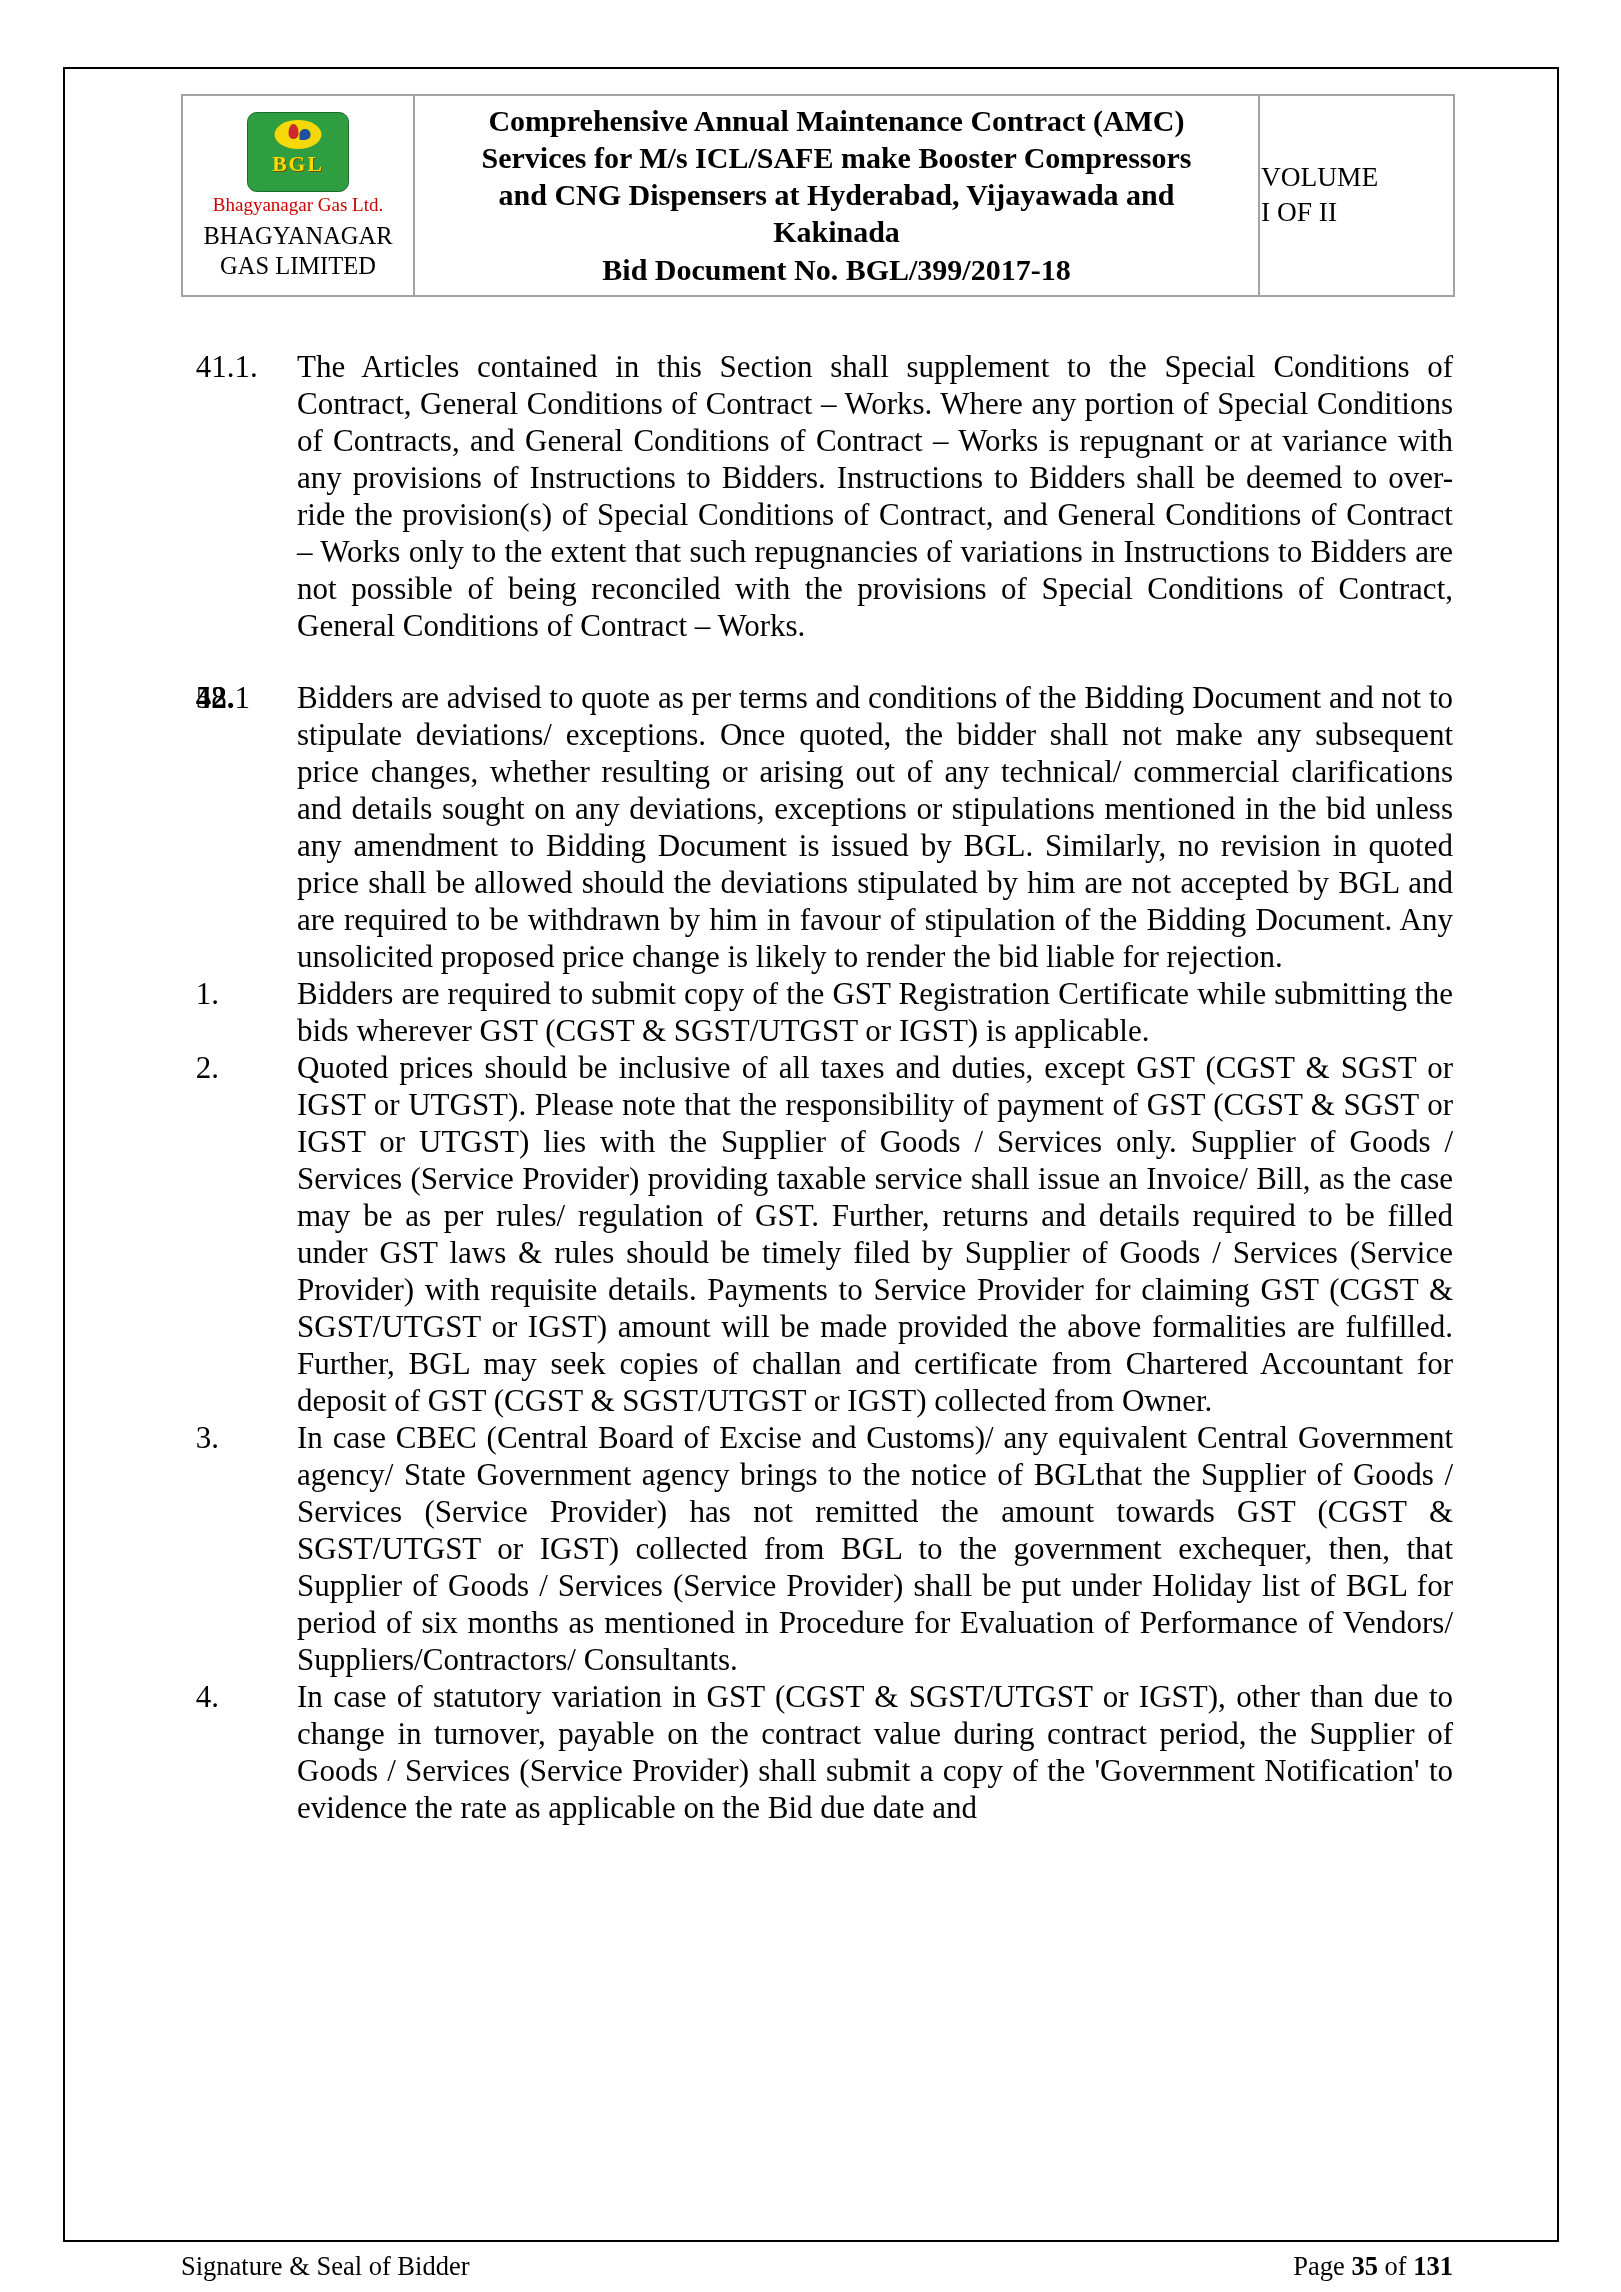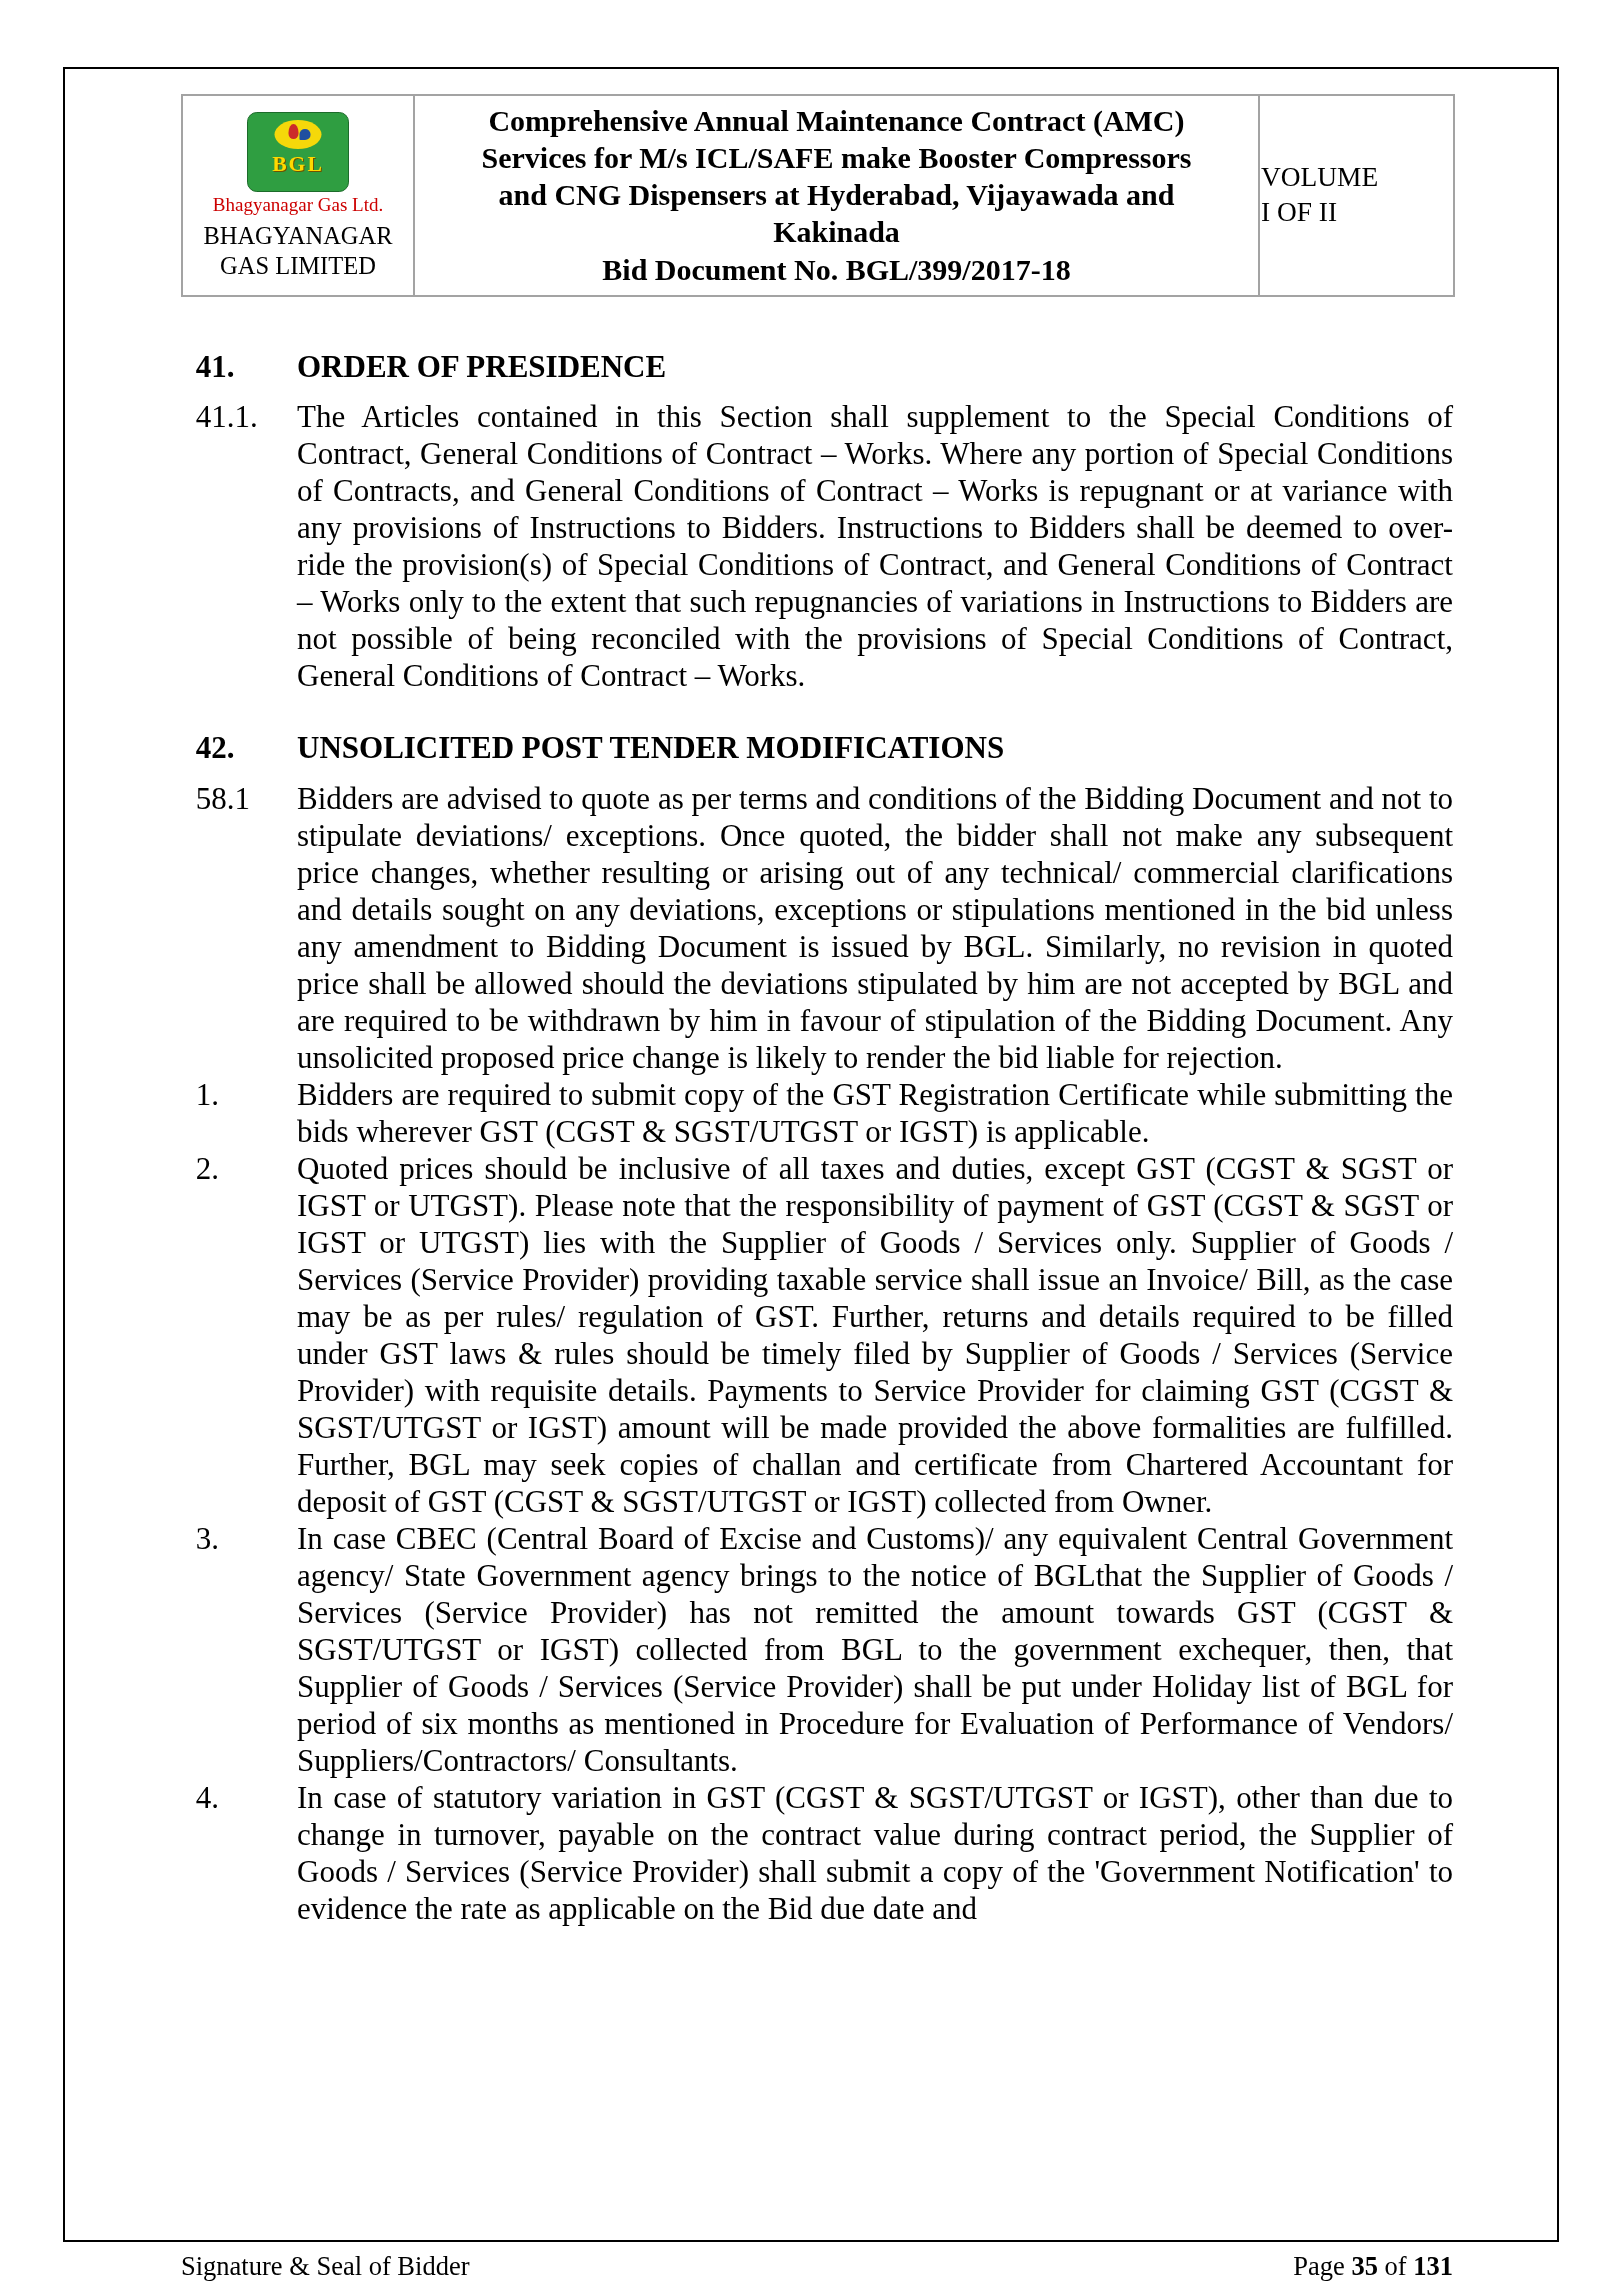--- a/index.html
+++ b/index.html
@@ -143,34 +143,29 @@
         <div>VOLUME</div>
         <div>I OF II</div>
       </td>
     </tr>
   </tbody>
     </table>
 
   <div class="body-text">
 
     <div class="section">
-      <div class="section-heading">
-        <span class="num">41.</span>
-        <span class="stitle">ORDER OF PRESIDENCE</span>
-      </div>
       <div class="para">
         <span class="num">41.1.</span>
         <span class="ptext">The Articles contained in this Section shall supplement to the Special Conditions of Contract, General Conditions of Contract – Works. Where any portion of Special Conditions of Contracts, and General Conditions of Contract – Works is repugnant or at variance with any provisions of Instructions to Bidders. Instructions to Bidders shall be deemed to over-ride the provision(s) of Special Conditions of Contract, and General Conditions of Contract – Works only to the extent that such repugnancies of variations in Instructions to Bidders are not possible of being reconciled with the provisions of Special Conditions of Contract, General Conditions of Contract – Works.</span>
       </div>
     </div>
 
     <div class="section">
       <div class="section-heading">
         <span class="num">42.</span>
-        <span class="stitle">UNSOLICITED POST TENDER MODIFICATIONS</span>
       </div>
       <div class="para">
         <span class="num">58.1</span>
         <span class="ptext">Bidders are advised to quote as per terms and conditions of the Bidding Document and not to stipulate deviations/ exceptions. Once quoted, the bidder shall not make any subsequent price changes, whether resulting or arising out of any technical/ commercial clarifications and details sought on any deviations, exceptions or stipulations mentioned in the bid unless any amendment to Bidding Document is issued by BGL. Similarly, no revision in quoted price shall be allowed should the deviations stipulated by him are not accepted by BGL and are required to be withdrawn by him in favour of stipulation of the Bidding Document. Any unsolicited proposed price change is likely to render the bid liable for rejection.</span>
       </div>
     </div>
 
     <div class="section tight">
       <div class="para">
         <span class="num">1.</span>

